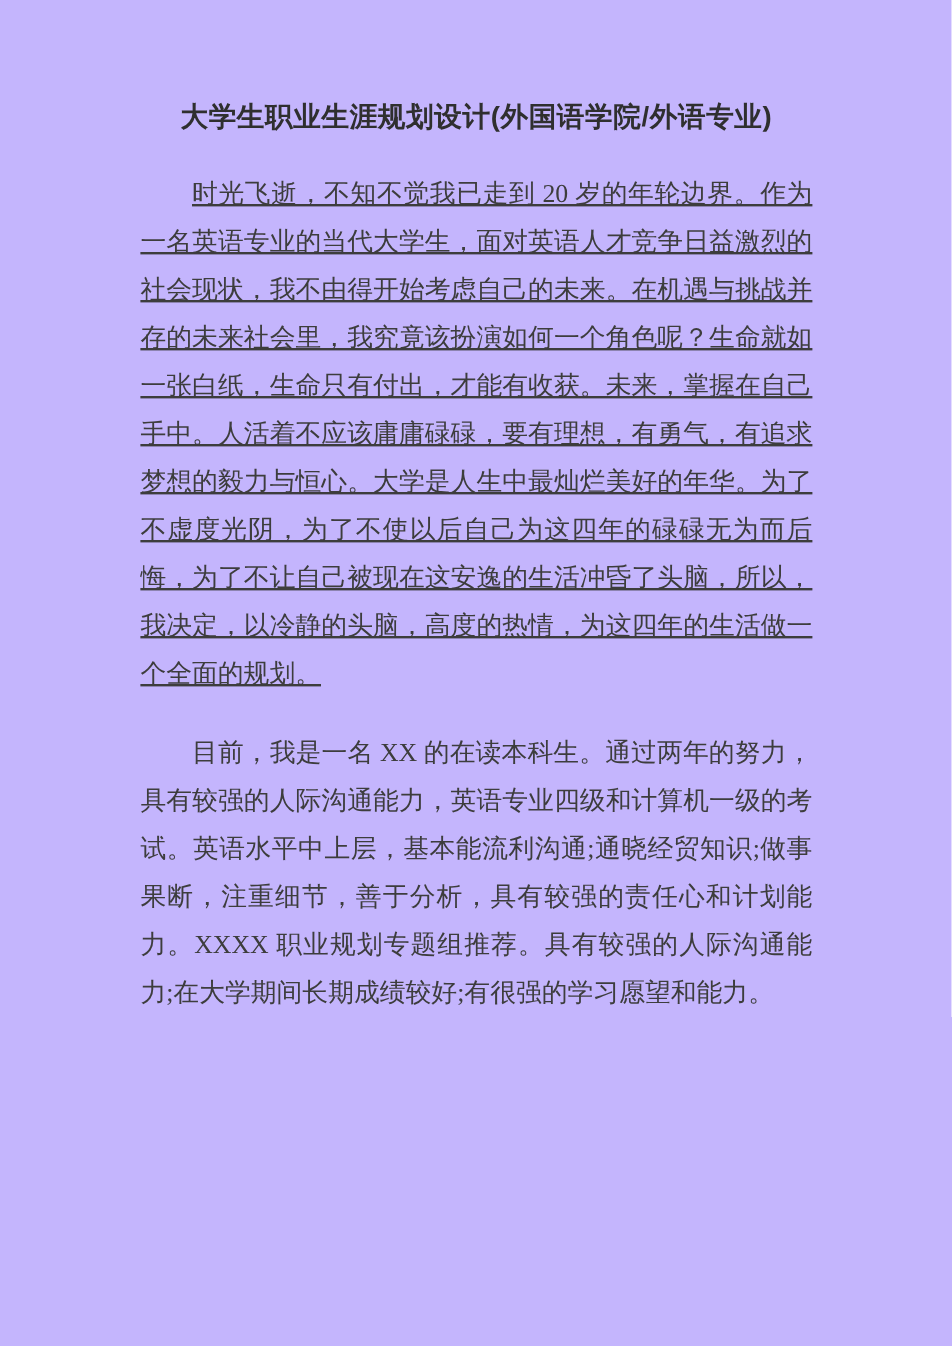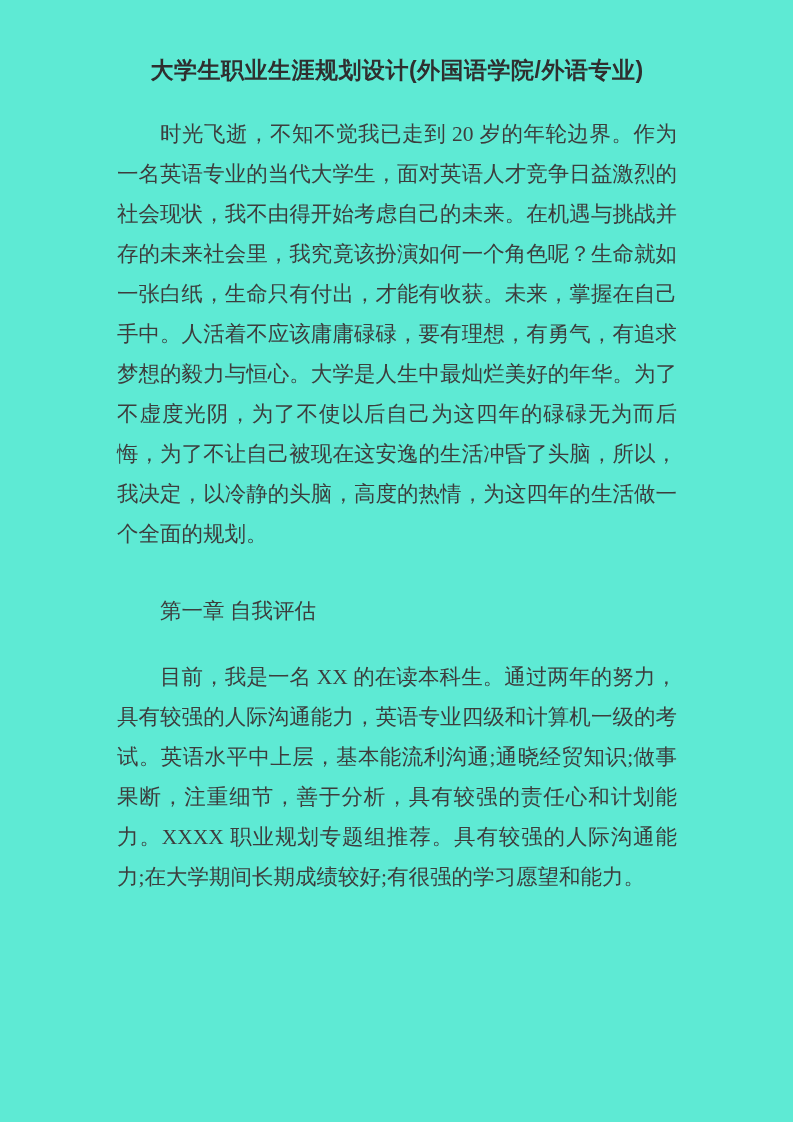--- a/index.html
+++ b/index.html
@@ -5,22 +5,22 @@
   html, body {
     margin: 0;
     padding: 0;
     background: #ffffff;
   }
   .page {
     position: relative;
     box-sizing: border-box;
     width: 793px;
     height: 1122px;
-    background: #5eead4;
-    padding: 50px 116px 0 117px;
+    background: #c4b5fd;
+    padding: 77px 116px 0 117px;
     overflow: hidden;
   }
   .doc-title {
     margin: 0;
     font-family: "Liberation Sans", "DejaVu Sans", sans-serif;
     font-size: 23px;
     font-weight: 700;
     line-height: 40px;
     color: #2f2f2f;
     text-align: center;
@@ -33,20 +33,21 @@
     font-size: 21.5px;
     font-weight: 400;
     line-height: 40px;
     color: #3d3d3d;
     text-align: justify;
     text-indent: 2em;
     letter-spacing: 0;
   }
   .body-para.first {
     margin-top: 24px;
+    text-decoration: underline;
   }
   .body-para.second {
     margin-top: 26px;
   }
   .heading {
     margin: 0;
     font-family: "Liberation Serif", "DejaVu Serif", serif;
     font-size: 21.5px;
     font-weight: 400;
     line-height: 40px;
@@ -62,17 +63,16 @@
   }
 </style>
 </head>
 <body>
 
 <div class="page">
   <h1 class="doc-title">大学生职业生涯规划设计(外国语学院/外语专业)</h1>
 
   <p class="body-para first">时光飞逝，不知不觉我已走到 20 岁的年轮边界。作为一名英语专业的当代大学生，面对英语人才竞争日益激烈的社会现状，我不由得开始考虑自己的未来。在机遇与挑战并存的未来社会里，我究竟该扮演如何一个角色呢？生命就如一张白纸，生命只有付出，才能有收获。未来，掌握在自己手中。人活着不应该庸庸碌碌，要有理想，有勇气，有追求梦想的毅力与恒心。大学是人生中最灿烂美好的年华。为了不虚度光阴，为了不使以后自己为这四年的碌碌无为而后悔，为了不让自己被现在这安逸的生活冲昏了头脑，所以，我决定，以冷静的头脑，高度的热情，为这四年的生活做一个全面的规划。</p>
 
-  <h2 class="heading chapter">第一章 自我评估</h2>
 
 
   <p class="body-para second">目前，我是一名 XX 的在读本科生。通过两年的努力，具有较强的人际沟通能力，英语专业四级和计算机一级的考试。英语水平中上层，基本能流利沟通;通晓经贸知识;做事果断，注重细节，善于分析，具有较强的责任心和计划能力。XXXX 职业规划专题组推荐。具有较强的人际沟通能力;在大学期间长期成绩较好;有很强的学习愿望和能力。</p>
 </div>
 
 </body></html>

